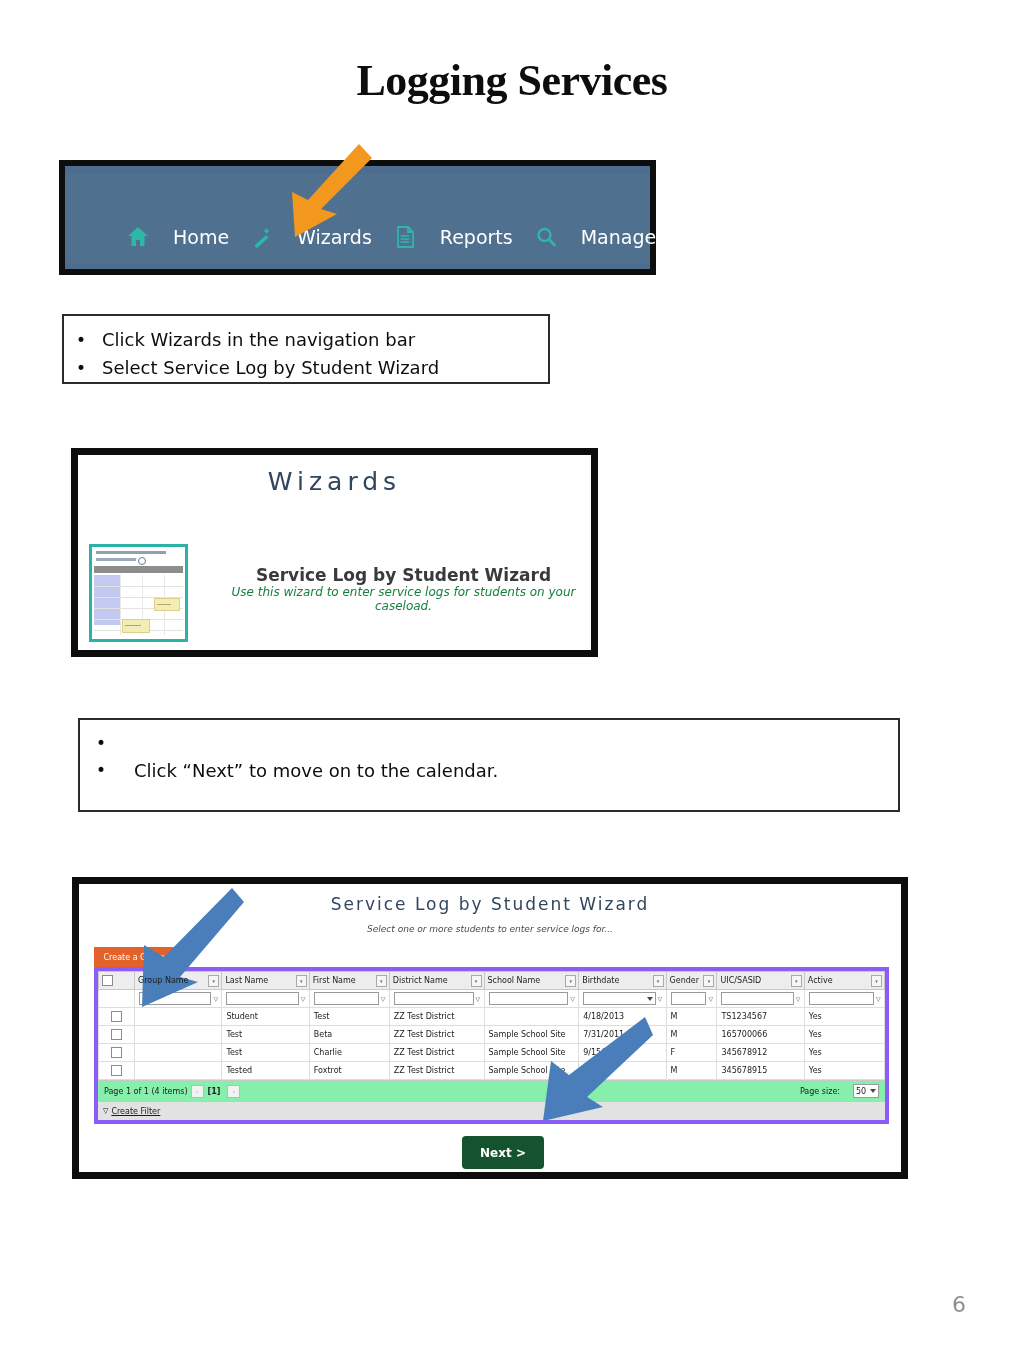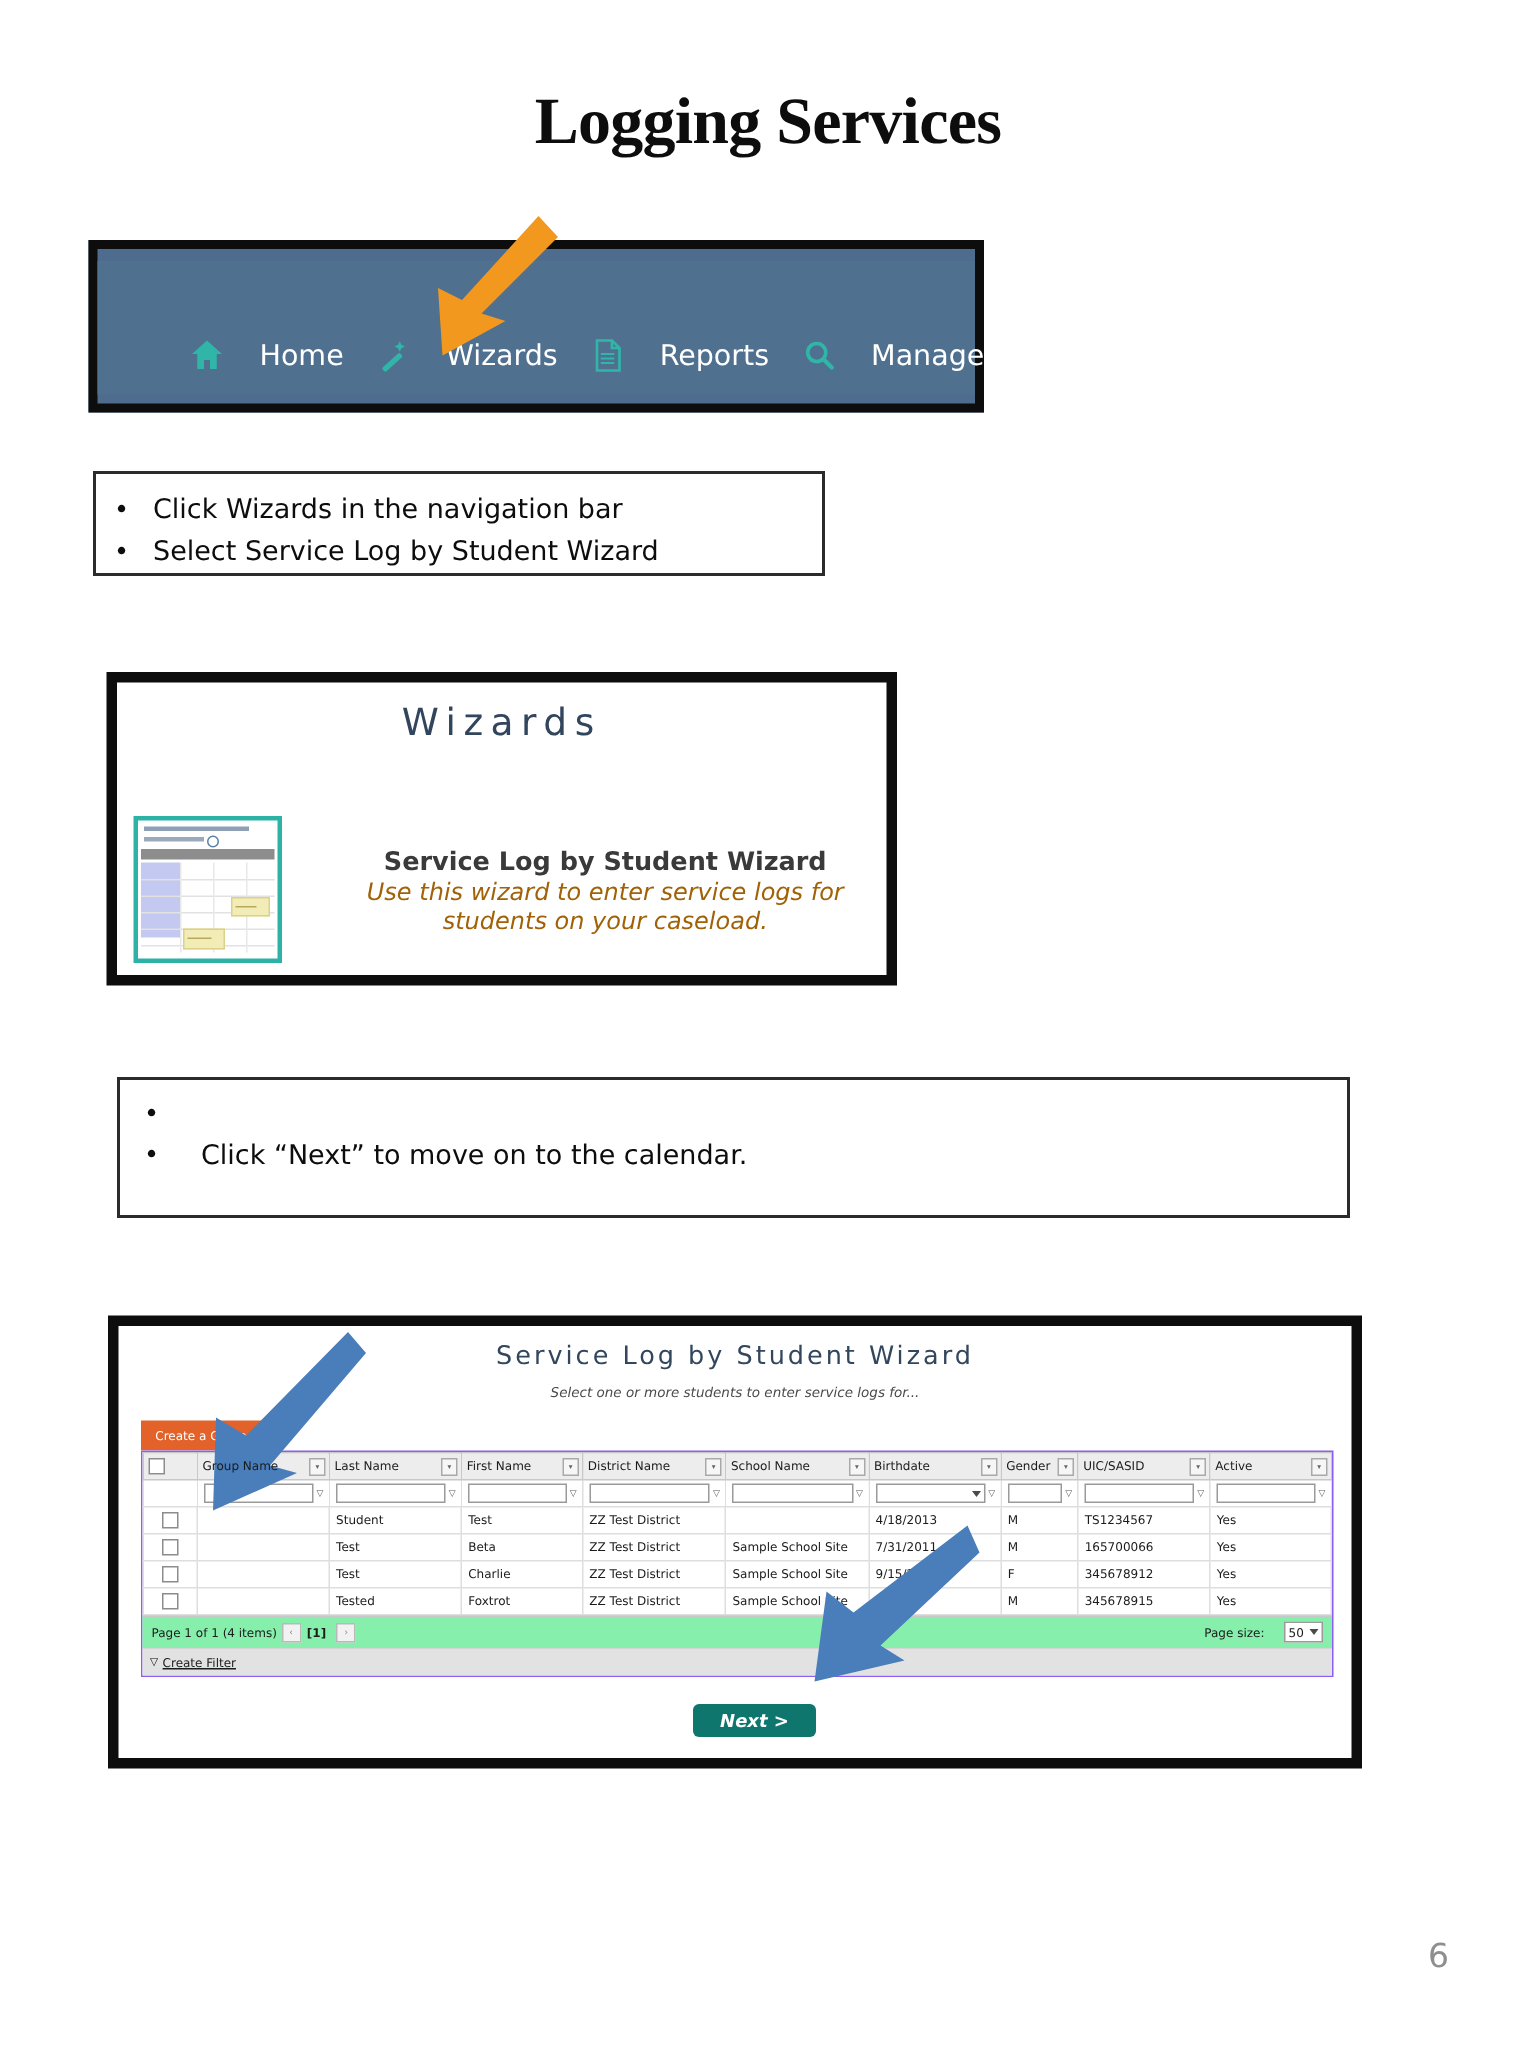--- a/index.html
+++ b/index.html
@@ -136,22 +136,22 @@
     left:150px;right:12px;top:110px;
     text-align:center;
     font-size:17px;font-weight:bold;
     color:#3a3a3a;
     font-family:"DejaVu Sans", sans-serif;
   }
   .wiz-sub{
     position:absolute;
     left:150px;right:12px;top:130px;
     text-align:center;
-    font-size:16px;font-style:italic;
-    color:#a16207;
+    font-size:12px;font-style:italic;
+    color:#15803d;
     font-family:"DejaVu Sans", sans-serif;
   }
 
   
   .appshot{
     position:absolute;
     left:72px;top:877px;
     width:836px;height:302px;
     border:7px solid #0d0d0d;
     box-sizing:border-box;
@@ -178,21 +178,21 @@
     background:#e2622a;
     color:#ffffff;
     font-size:8px;
     display:flex;align-items:center;justify-content:center;
     font-family:"DejaVu Sans", sans-serif;
     border:none;
   }
   .grid-wrap{
     position:absolute;
     left:15px;top:83px;right:12px;
-    border:1px solid #8b5cf6;
+    border:4px solid #8b5cf6;
     background:#ffffff;
     box-sizing:border-box;
   }
   table.grid{
     width:100%;
     border-collapse:collapse;
     font-size:8px;
     font-family:"DejaVu Sans", sans-serif;
     color:#1b1b1b;
     table-layout:fixed;
@@ -300,29 +300,28 @@
     height:18px;
     display:flex;align-items:center;
     padding-left:5px;
     font-size:8px;
     font-family:"DejaVu Sans", sans-serif;
   }
   .createfilter a{color:#1b1b1b;text-decoration:underline;}
   .nextbtn{
     position:absolute;
     left:383px;top:252px;
-    width:82px;height:22px;
-    background:#0f766e;
+    width:82px;height:33px;
+    background:#14532d;
     border-radius:4px;
     color:#ffffff;
     font-size:12px;font-weight:bold;
     display:flex;align-items:center;justify-content:center;
     font-family:"DejaVu Sans", sans-serif;
     border:none;
-    font-style:italic;
   }
 
   
   .blue-arrow{position:absolute;pointer-events:none;}
   #blue-arrow-1{left:140px;top:885px;width:105px;height:130px;}
   #blue-arrow-2{left:525px;top:1015px;width:130px;height:115px;}
 
   
   .pagenum{
     position:absolute;

